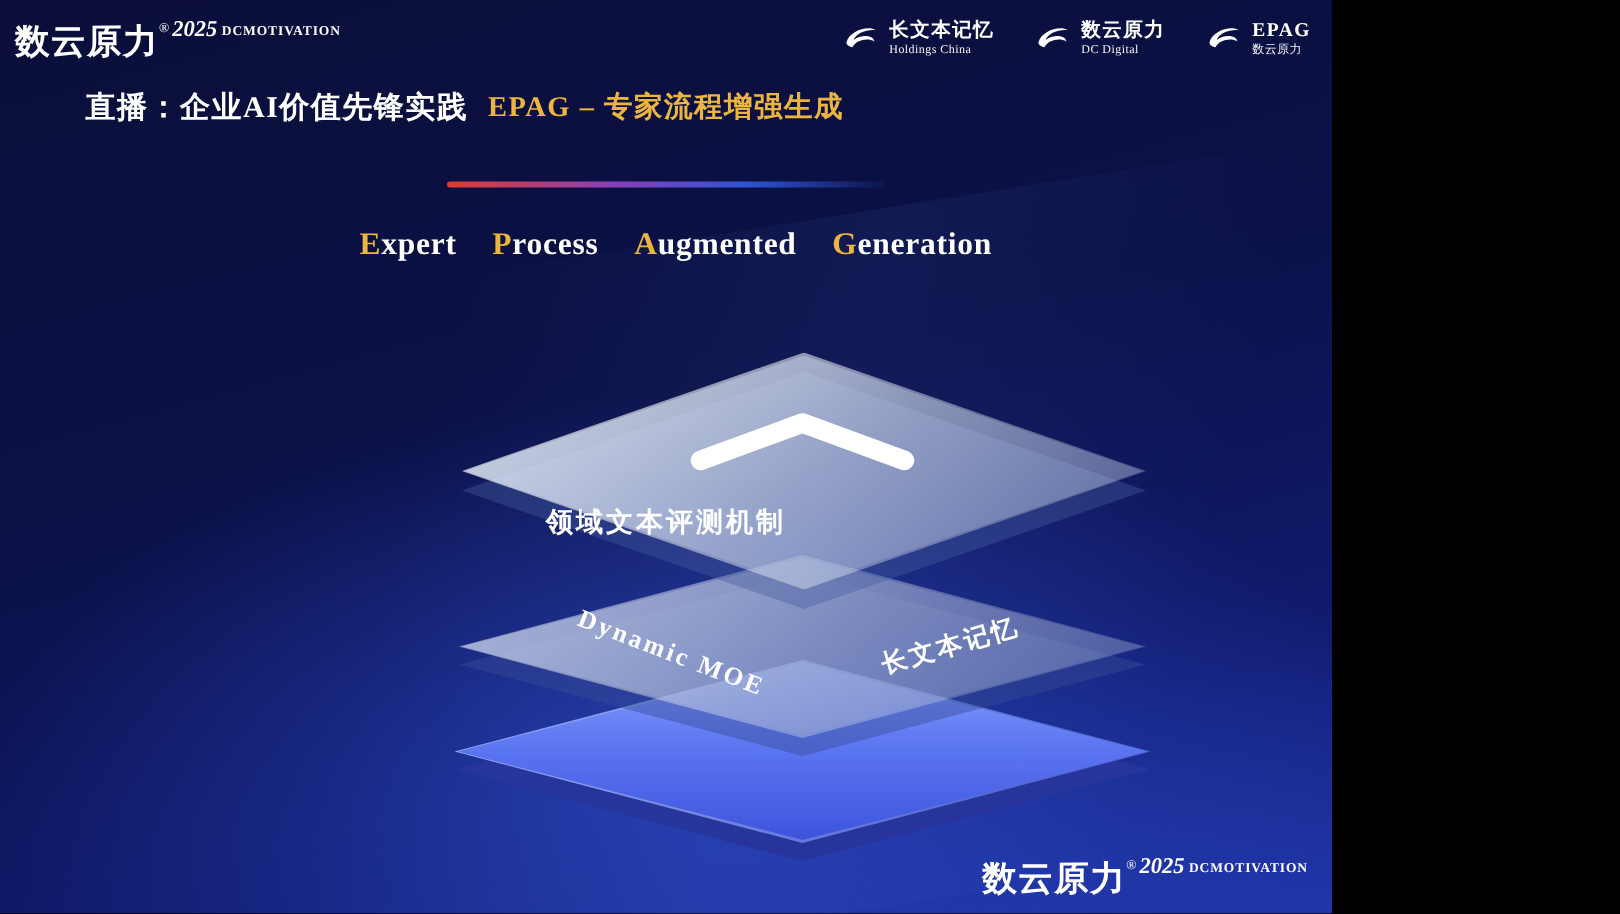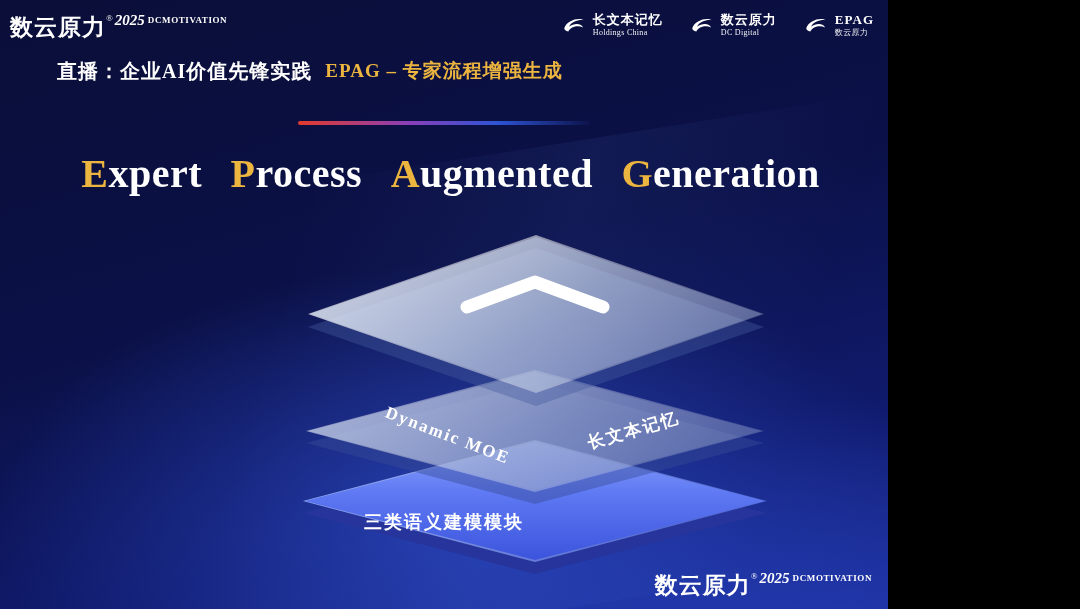--- a/index.html
+++ b/index.html
@@ -26,21 +26,21 @@
   .live-label{position:absolute;left:10px;top:58px;font-size:20px;font-weight:800;letter-spacing:1px;margin-left:47px;}
 
   .gold-title{position:absolute;left:0;right:0;top:58px;text-align:center;
     color:#ecb53f;font-size:19px;font-weight:800;letter-spacing:1px;}
 
   .grad-line{position:absolute;left:50%;top:121px;width:292px;height:4px;transform:translateX(-50%);
     border-radius:3px;
     background:linear-gradient(90deg,#e23a2c 0%,#8a3fb8 38%,#2e54d6 68%,rgba(46,84,214,.05) 100%);}
 
   .en-title{position:absolute;left:0;right:0;top:150px;text-align:center;
-    font-size:40px;font-weight:600;letter-spacing:.5px;padding-left:13px;}
+    font-size:21px;font-weight:600;letter-spacing:.5px;padding-left:13px;}
   .en-title .word{margin:0 9px;}
   .en-title .init{color:#ecb53f;}
 
   
   .partners{position:absolute;right:14px;top:12px;display:flex;gap:26px;align-items:center;}
   .partner{display:flex;gap:6px;align-items:center;}
   .partner .ptxt{display:flex;flex-direction:column;line-height:1.25;}
   .partner .pname{font-size:13px;font-weight:800;letter-spacing:1px;}
   .partner .psub{font-size:8px;letter-spacing:.3px;opacity:.95;}
   .swoosh{width:26px;height:26px;flex:0 0 auto;}
@@ -146,23 +146,23 @@
 
   <div class="rh l1-depth"></div>
   <div class="rh rh-rim l1-face">
       <div class="rh-in"></div>
     </div>
 
   <svg class="chevron" viewBox="0 0 160 44">
     <polyline points="12,35 80,10 148,35" fill="none" stroke="#ffffff" stroke-width="13" stroke-linecap="round" stroke-linejoin="round"></polyline>
   </svg>
 
+  <div class="lbl lbl-top">领域文本评测机制</div>
   <div class="lbl lbl-moe">Dynamic MOE</div>
   <div class="lbl lbl-long">长文本记忆</div>
-  <div class="lbl lbl-bottom">三类语义建模模块</div>
 
   <div class="brand br">
     <span class="bname">数云原力</span>
     <span class="breg">®</span>
     <span class="byear">2025</span>
     <span class="btail">
       <span>DC</span>
       <span>MOTIVATION</span>
     </span>
   </div>

